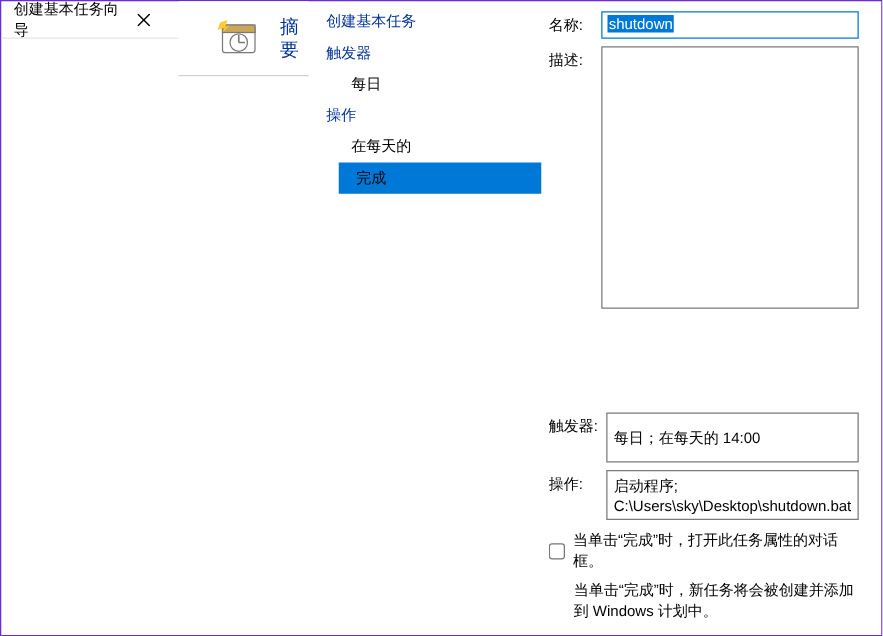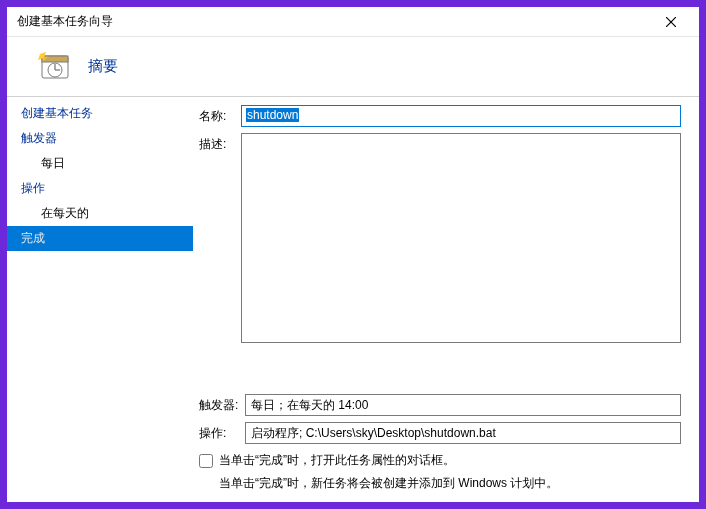--- a/index.html
+++ b/index.html
@@ -9,24 +9,24 @@
     font-size: 12px;
     color: #000;
     background: #fff;
     width: 706px;
     height: 509px;
     overflow: hidden;
   }
   .window {
     width: 706px;
     height: 509px;
-    border: 7px solid #6d28d9;
-    background: #fff;
-    display: flex;
-    flex-direction: column;
+    border: 1px solid #6d28d9;
+    background: #fff;
+    display: flex;
+    flex-direction: row;
   }
   .titlebar {
     height: 30px;
     display: flex;
     align-items: center;
     padding: 0 8px 0 10px;
     border-bottom: 1px solid #e5e5e5;
   }
   .titlebar .title {
     flex: 1;
@@ -73,21 +73,22 @@
   .side-item {
     padding: 4px 10px 4px 14px;
     font-size: 12px;
     color: #003399;
     cursor: default;
   }
   .side-item.sub { padding-left: 34px; color: #000; }
   .side-item.link { color: #003399; }
   .side-item.active {
     background: #0078d7;
-    color: #e5e5e5;
+    color: #000000;
+    margin-left: 24px;
   }
   .content {
     flex: 1;
     padding: 8px 18px 8px 6px;
     display: flex;
     flex-direction: column;
   }
   .row {
     display: flex;
     align-items: flex-start;
@@ -118,21 +119,21 @@
     flex: 1;
     height: 210px;
     border: 1px solid #7a7a7a;
     background: #fff;
     padding: 2px 4px;
     font-size: 12px;
     overflow: auto;
   }
   .readonly-field {
     flex: 1;
-    height: 22px;
+    height: 40px;
     border: 1px solid #7a7a7a;
     padding: 2px 5px;
     font-size: 12px;
     display: flex;
     align-items: center;
     background: #fff;
   }
   .summary-block { margin-top: auto; }
   .checkbox-row {
     display: flex;

